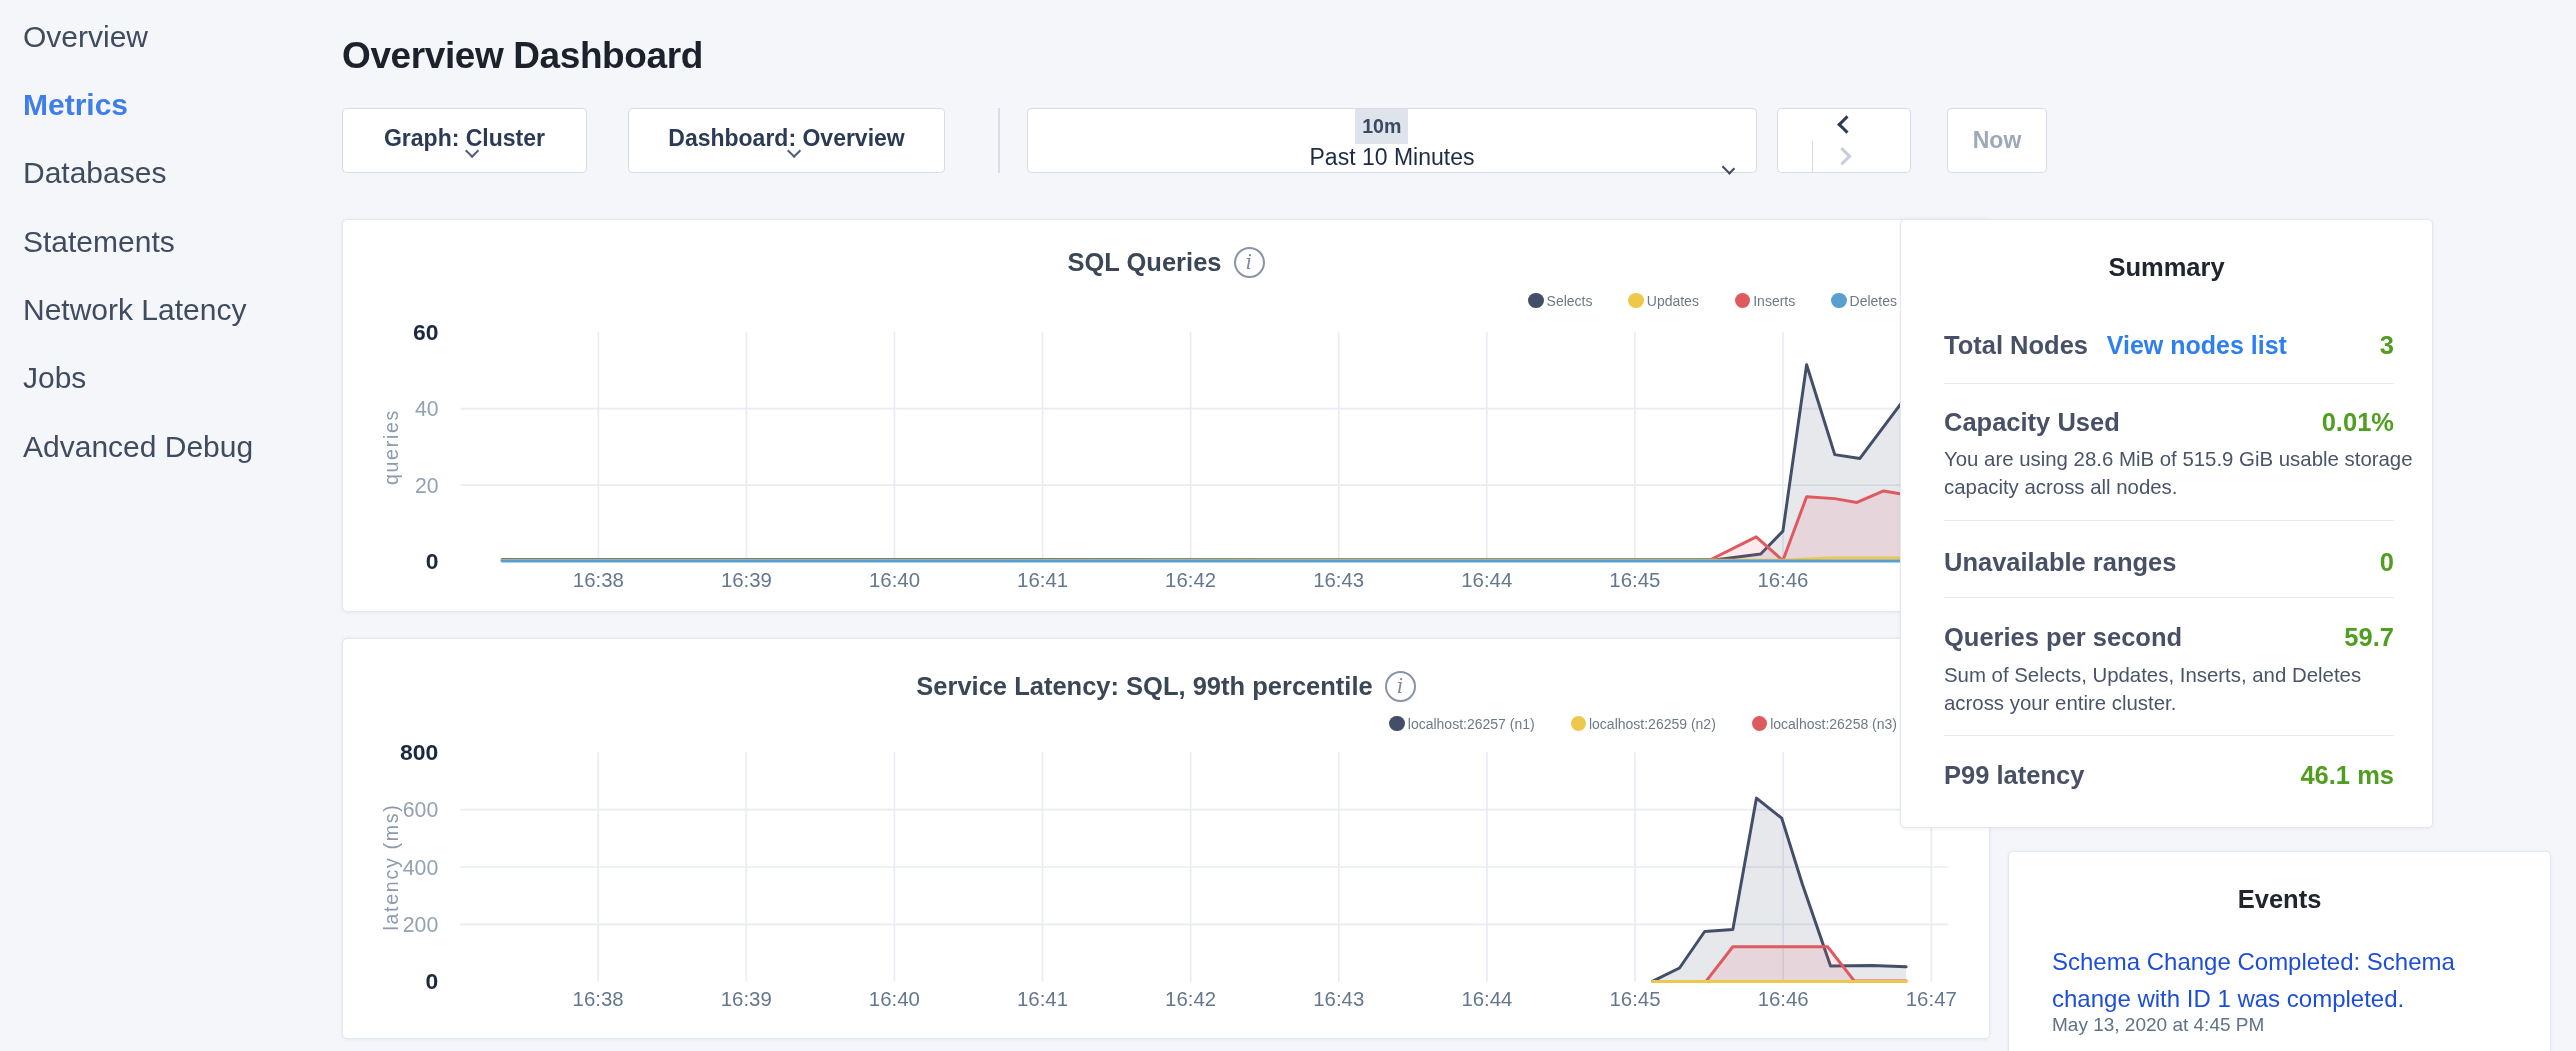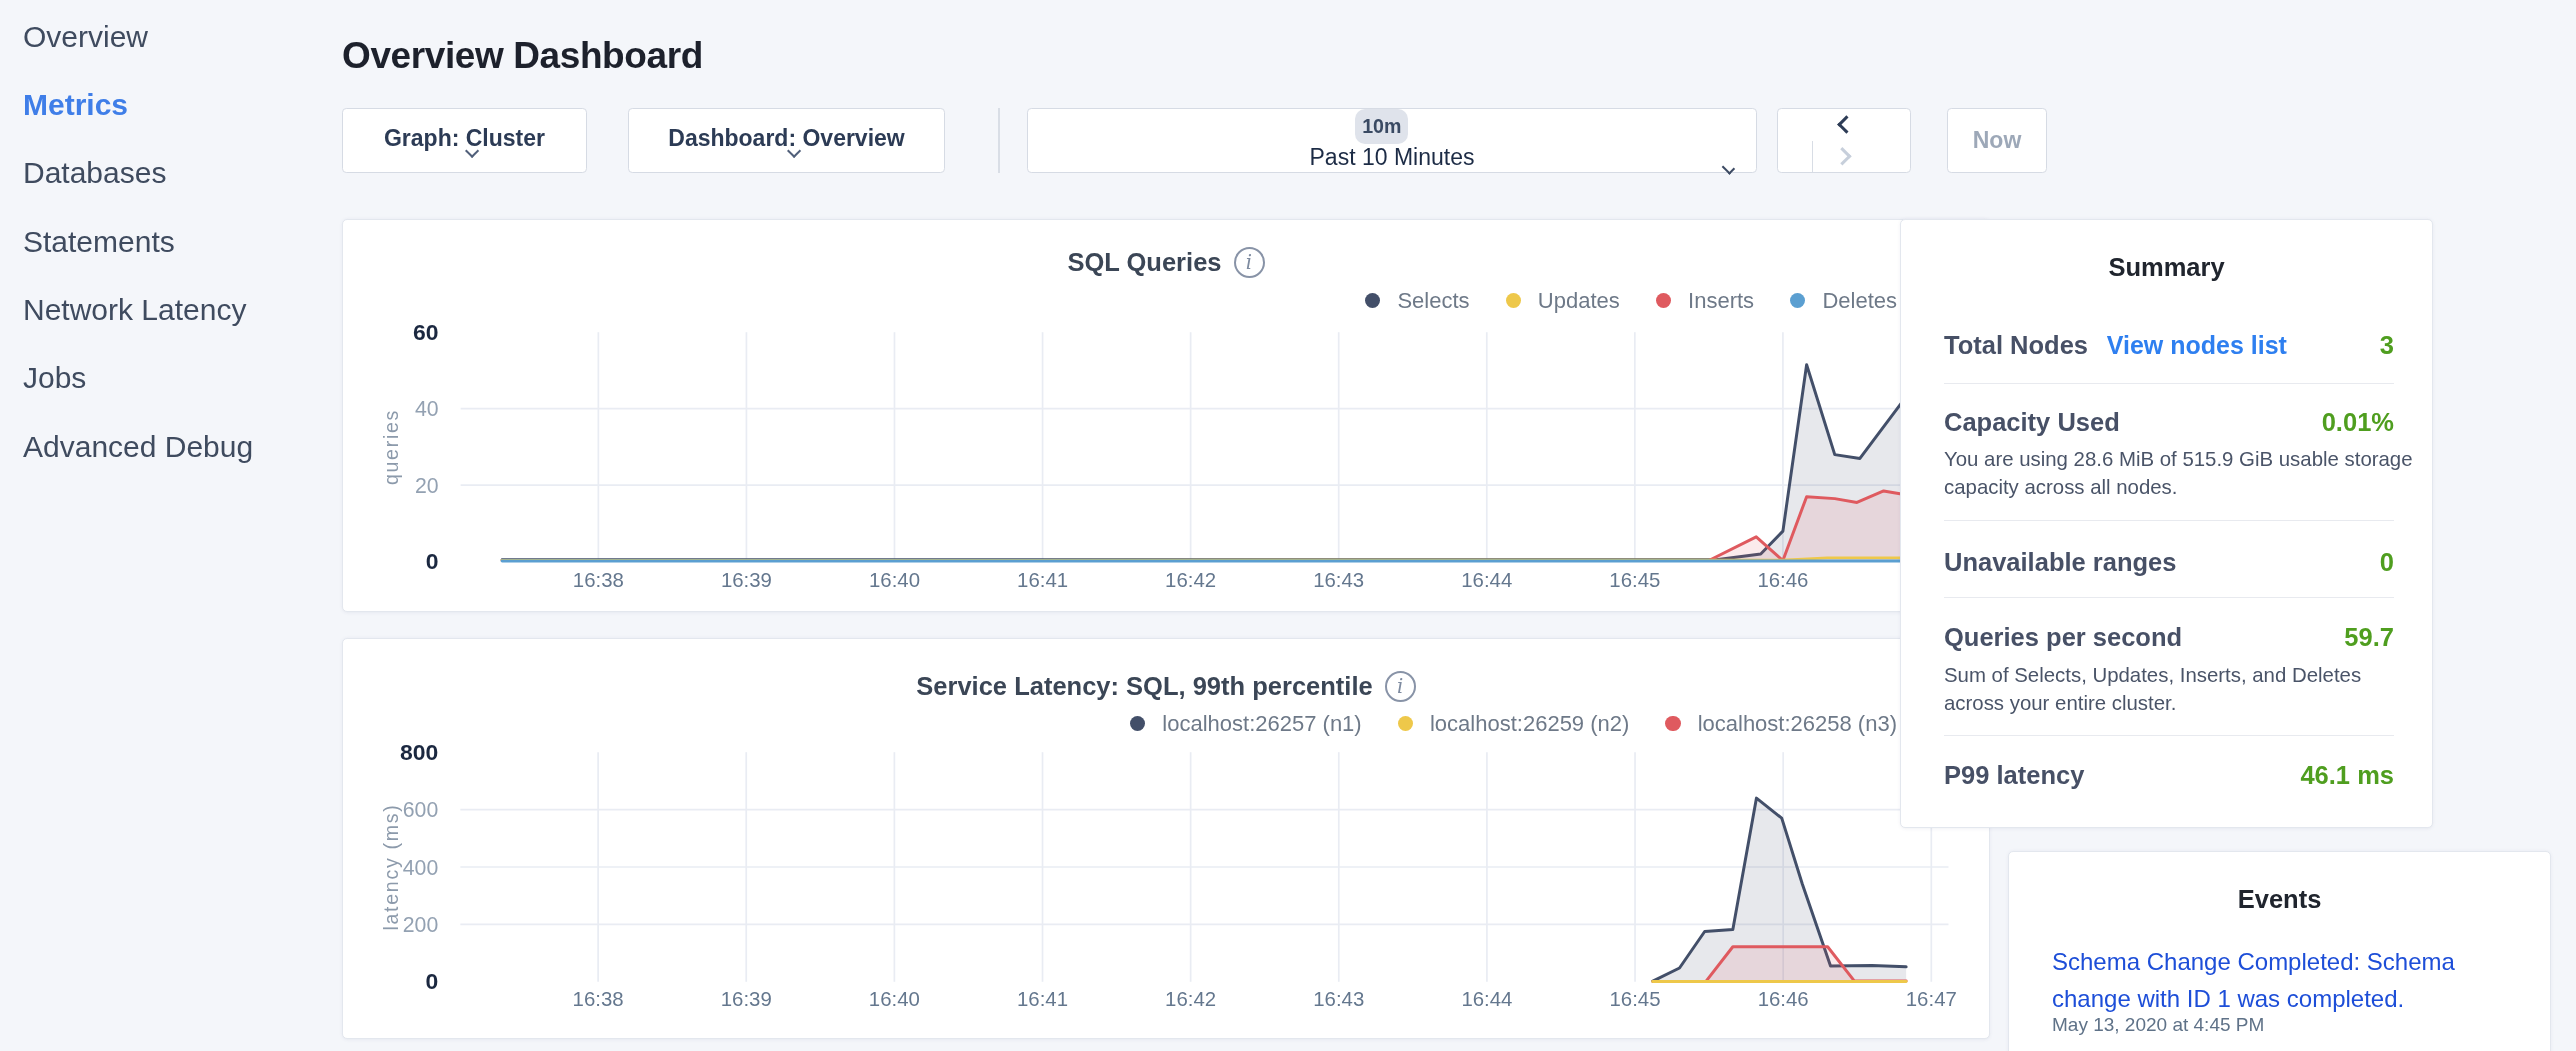--- a/index.html
+++ b/index.html
@@ -30,21 +30,21 @@
   }
   .chev {
     display:inline-block; width:10.2px; height:10.2px;
     border-right:2.6px solid #51607a; border-bottom:2.6px solid #51607a;
     transform:rotate(45deg); margin-left:15.3px; margin-top:-6.8px;
   }
   .ctrl-divider { position:absolute; left:998px; top:108px; height:65px; width:1.7px; background:#d9dee6; }
   .time-sel { justify-content:flex-start; padding:0 22px; }
   .time-badge {
     background:#dfe3eb; color:#3a4a63; font-size:19.6px; font-weight:700;
-    padding:6px 7px; border-radius:10px; margin-right:20.4px;
+    padding:6px 7px; border-radius:0; margin-right:20.4px;
   }
   .time-label { font-size:23px; font-weight:400; color:#1c2b45; }
   .time-chev { margin-left:auto; width:11px; height:11px; border-width:2.1px; border-color:#3c4a63; }
   .arrow-group { padding:0; }
   .arrow-half { width:65px; height:100%; display:flex; align-items:center; justify-content:center; cursor:pointer; }
   .arrow-half + .arrow-half { border-left:1.7px solid #d8dde5; }
   .chev-left  { width:12.8px; height:12.8px; border-left:3.4px solid #2d3c56; border-bottom:3.4px solid #2d3c56; transform:rotate(45deg);  margin-left:5.1px; }
   .chev-right { width:12.8px; height:12.8px; border-left:3.4px solid #c7cfdb; border-bottom:3.4px solid #c7cfdb; transform:rotate(225deg); margin-right:5.1px; }
   .now-btn { color:#9da8b8; }
   
@@ -55,21 +55,21 @@
   .chart-title-row {
     position:absolute; left:0; right:0; display:flex; align-items:center; justify-content:center; gap:12px;
   }
   .chart-title { font-size:25.5px; font-weight:700; color:#3b4656; }
   .info-icon {
     width:31px; height:31px; border:2.1px solid #8893a7; border-radius:50%;
     display:flex; align-items:center; justify-content:center;
     font-family:"DejaVu Serif",serif; font-style:italic; font-size:19.6px; color:#7e8ba0; cursor:pointer;
   }
   .legend { position:absolute; right:92px; display:flex; align-items:center; gap:36px; }
-  .legend-item { display:flex; align-items:center; gap:17px; font-size:22px; color:#6e7988; }
+  .legend-item { display:flex; align-items:center; gap:3px; font-size:14px; color:#6e7988; }
   .legend-dot { width:15.3px; height:15.3px; border-radius:50%; }
   .y-axis-title {
     position:absolute; font-size:19.6px; font-weight:500; color:#8c9aab; letter-spacing:1.7px;
     transform:translate(-50%,-50%) rotate(-90deg); white-space:nowrap;
   }
   svg text { font-family:"Liberation Sans","DejaVu Sans",sans-serif; }
   
   .panel-title { position:absolute; left:0; right:0; text-align:center; font-size:25.5px; font-weight:700; color:#20252e; }
   .sum-row { position:absolute; left:43px; right:38px; display:flex; align-items:baseline; }
   .sum-label { font-size:25.5px; font-weight:700; color:#475066; white-space:nowrap; }

